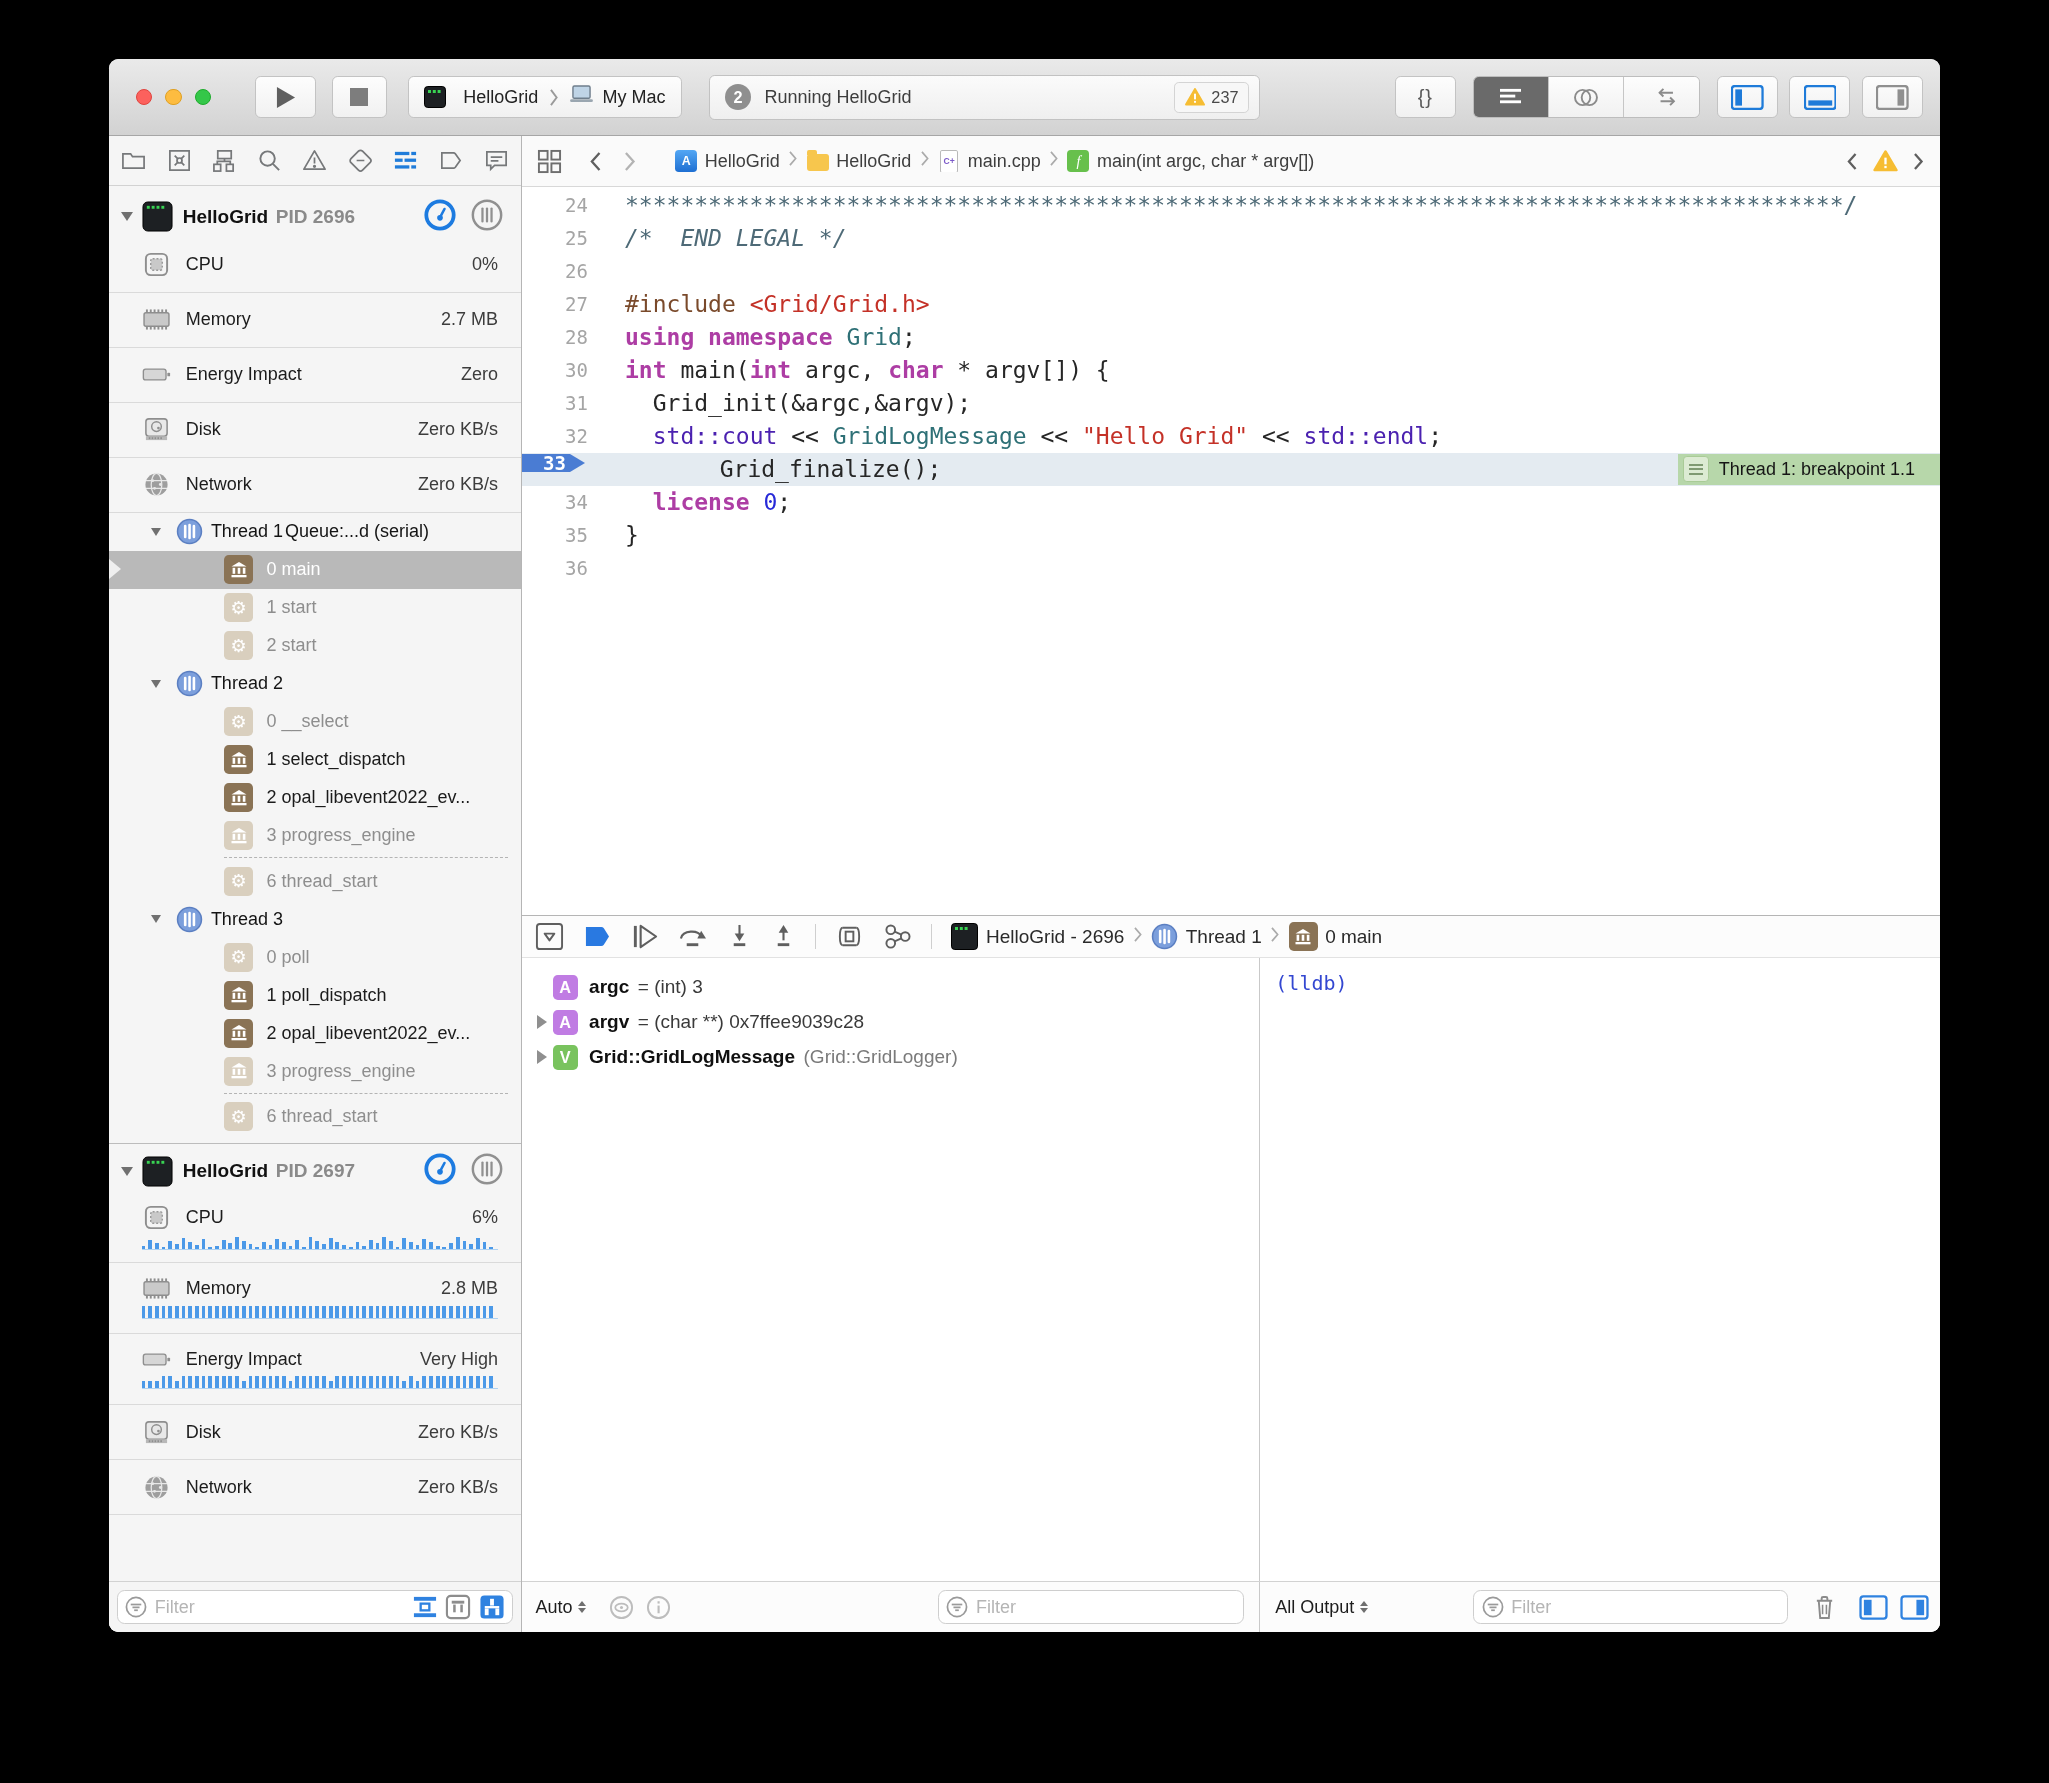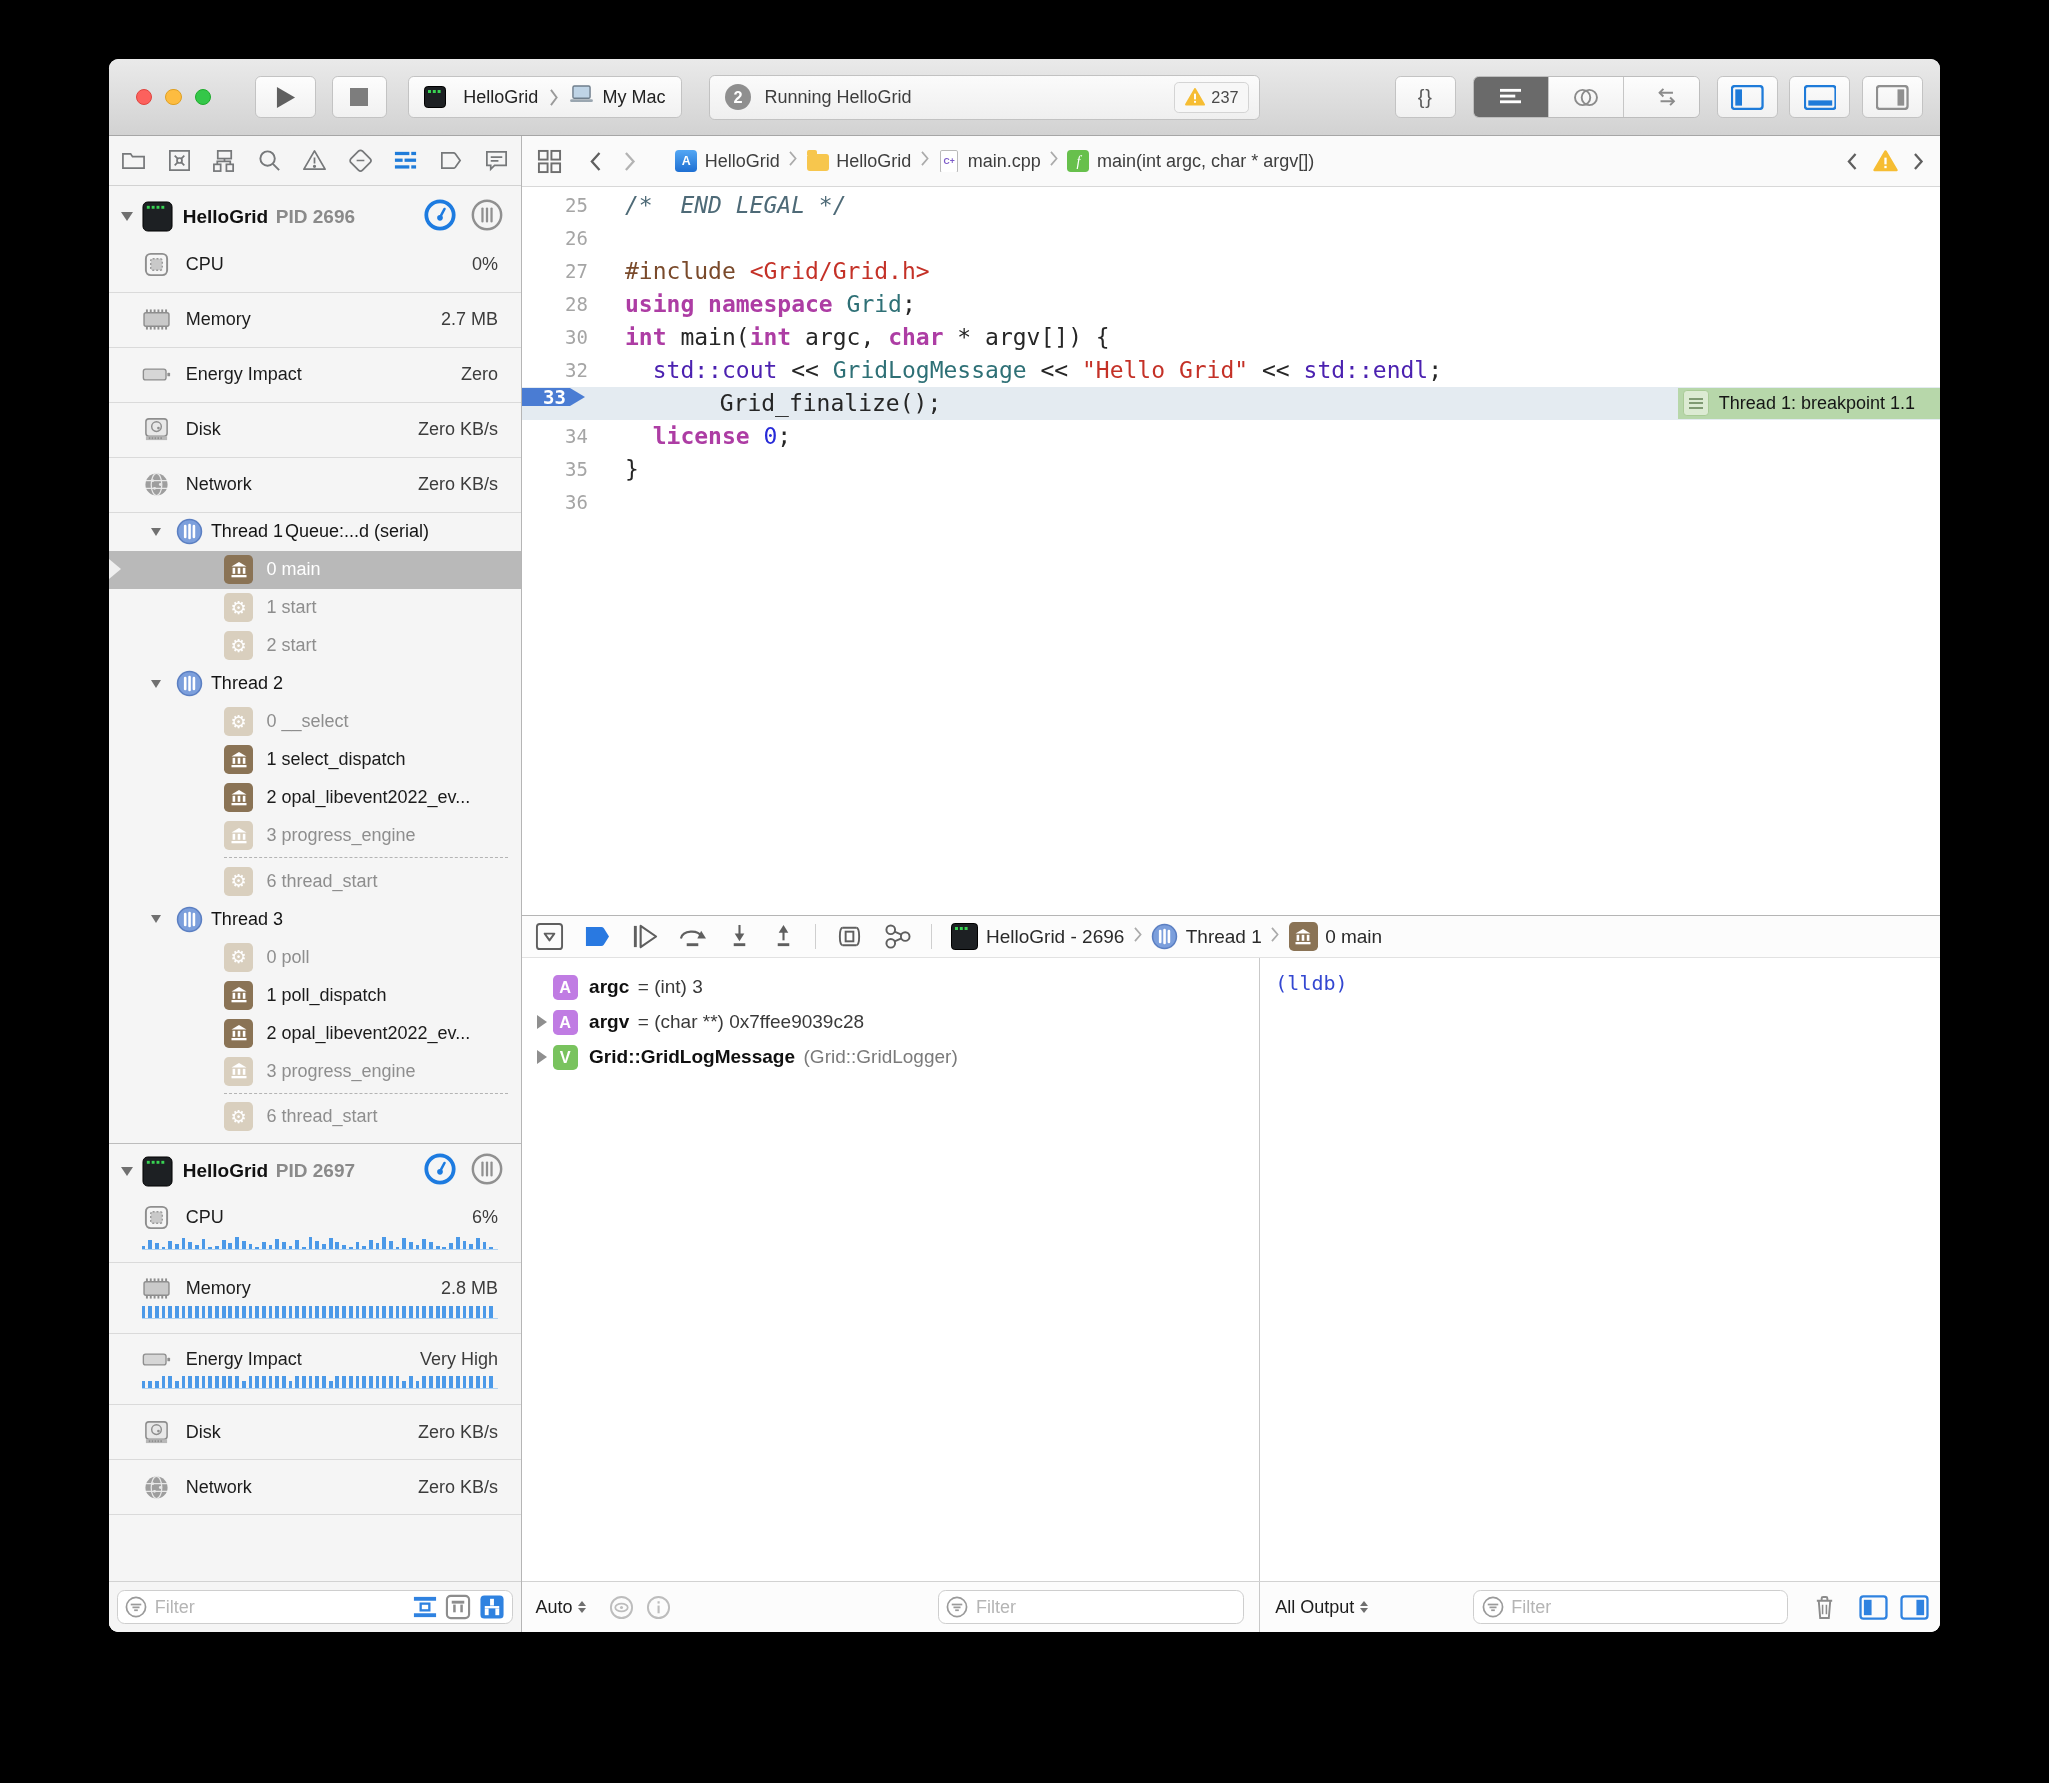--- a/index.html
+++ b/index.html
@@ -978,25 +978,27 @@
               </span>
           <span class="icbtn">
                 <svg width="11.5" height="19" viewBox="0 0 12 20">
                   <polyline points="2,2 9,10 2,18" fill="none" stroke="#5f5f5f" stroke-width="2.4"></polyline>
                 </svg>
               </span>
         </span>
       </div>
 
       <div class="code" id="code-lines">
+            <div class="crow"><span class="ln">24</span><span class="ctext"><span class="seg-c">****************************************************************************************/</span></span></div>
             <div class="crow"><span class="ln">25</span><span class="ctext"><span class="seg-ci">/*  END LEGAL */</span></span></div>
             <div class="crow"><span class="ln">26</span><span class="ctext"></span></div>
             <div class="crow"><span class="ln">27</span><span class="ctext"><span class="seg-pre">#include </span><span class="seg-str">&lt;Grid/Grid.h&gt;</span></span></div>
             <div class="crow"><span class="ln">28</span><span class="ctext"><span class="seg-kw">using namespace</span><span class="seg-p"> </span><span class="seg-typ">Grid</span><span class="seg-p">;</span></span></div>
             <div class="crow"><span class="ln">30</span><span class="ctext"><span class="seg-kw">int</span><span class="seg-p"> main(</span><span class="seg-kw">int</span><span class="seg-p"> argc, </span><span class="seg-kw">char</span><span class="seg-p"> * argv[]) {</span></span></div>
+            <div class="crow"><span class="ln">31</span><span class="ctext"><span class="seg-p">  Grid_init(&amp;argc,&amp;argv);</span></span></div>
             <div class="crow"><span class="ln">32</span><span class="ctext"><span class="seg-p">  </span><span class="seg-std">std::cout</span><span class="seg-p"> &lt;&lt; </span><span class="seg-typ">GridLogMessage</span><span class="seg-p"> &lt;&lt; </span><span class="seg-str">"Hello Grid"</span><span class="seg-p"> &lt;&lt; </span><span class="seg-std">std::endl</span><span class="seg-p">;</span></span></div>
             <div class="crow hl"><span class="bpmark">33</span><span class="ln">33</span><span class="ctext"><span class="seg-p">  Grid_finalize();</span></span><span class="bp-annot"><span class="annot-ic"><i></i><i></i><i></i></span><span>Thread 1: breakpoint 1.1</span></span></div>
             <div class="crow"><span class="ln">34</span><span class="ctext"><span class="seg-p">  </span><span class="seg-kw">license</span><span class="seg-p"> </span><span class="seg-num">0</span><span class="seg-p">;</span></span></div>
             <div class="crow"><span class="ln">35</span><span class="ctext"><span class="seg-p">}</span></span></div>
             <div class="crow"><span class="ln">36</span><span class="ctext"></span></div>
           </div>
 
       <div class="debug">
         <div class="dbar" id="dbar">
           <span class="icbtn">

